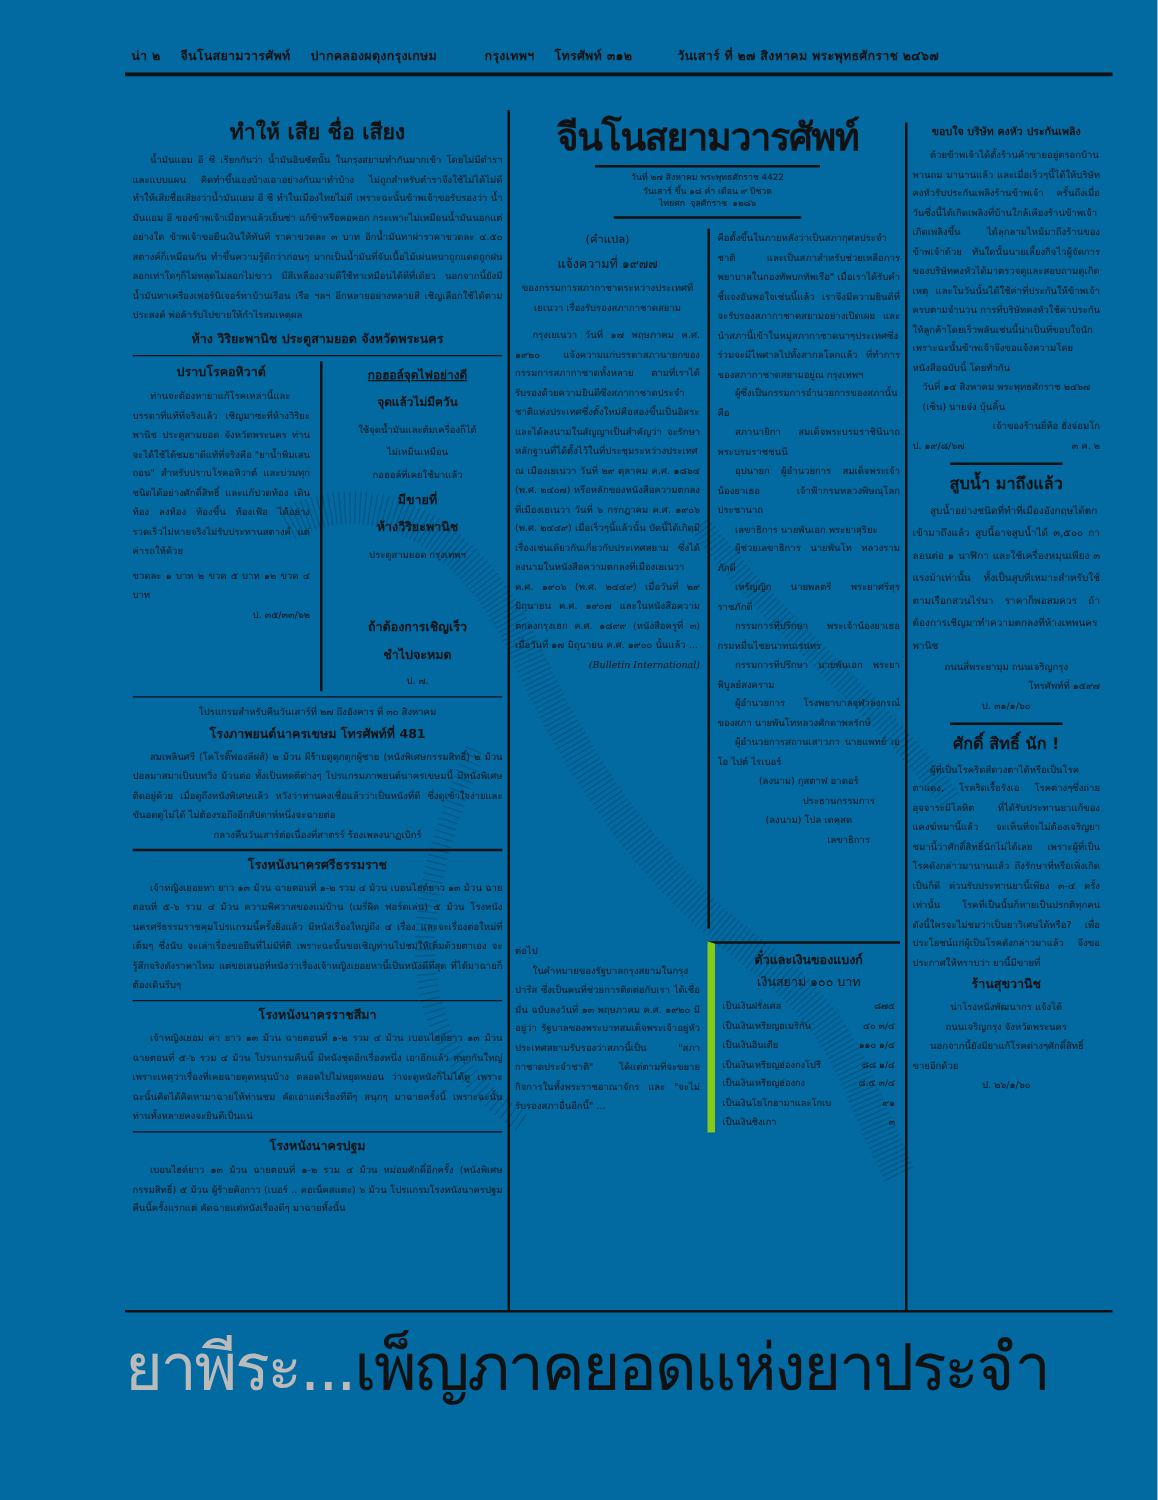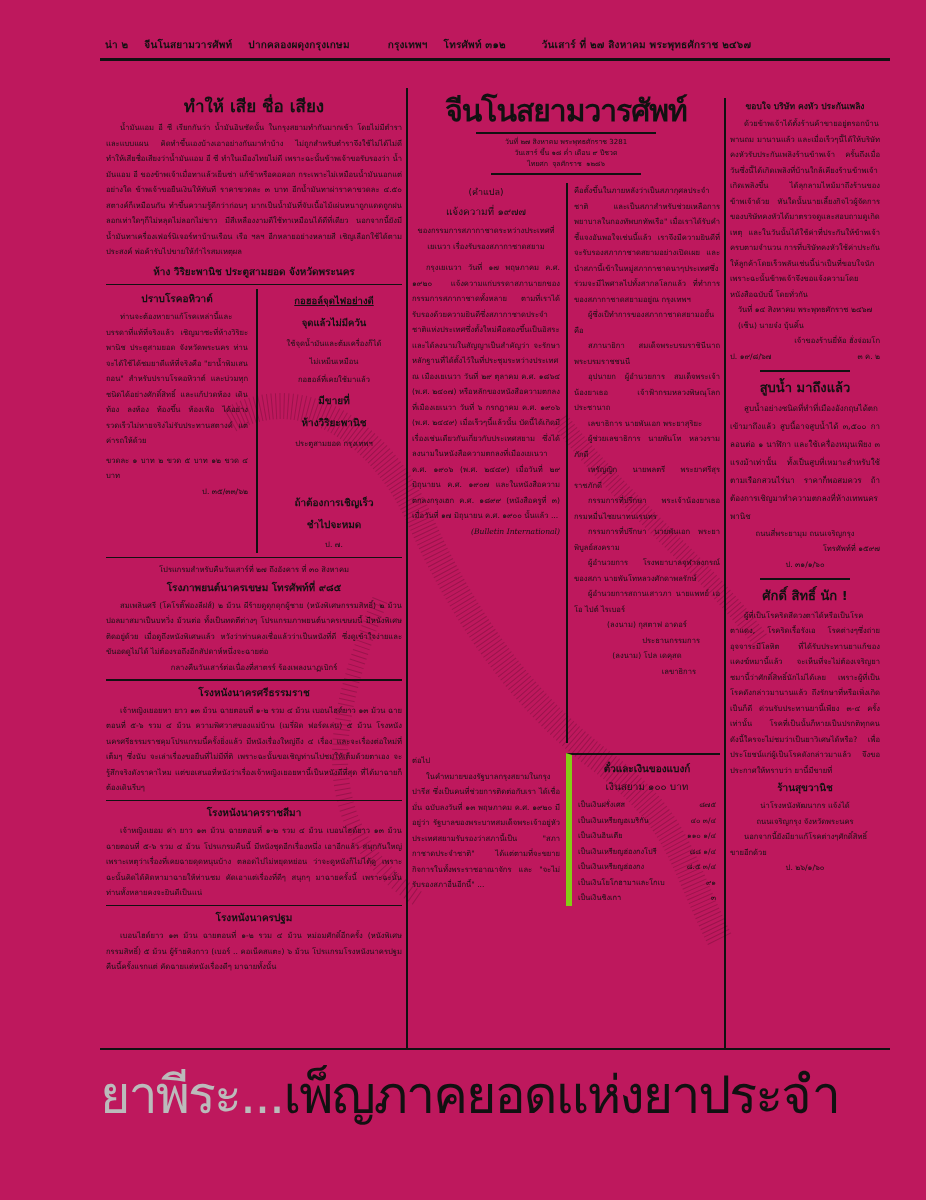--- a/index.html
+++ b/index.html
@@ -1,17 +1,17 @@
 <!DOCTYPE html>
 <html><head>
 <meta charset="utf-8">
 <style>
   html,body{margin:0;padding:0;background:#ffffff;}
   body{width:926px;height:1200px;position:relative;overflow:hidden;font-family:"DejaVu Sans",sans-serif;color:#111;}
-  .page{position:absolute;left:0;top:0;width:926px;height:1200px;background:#be185d;}
+  .page{position:absolute;left:0;top:0;width:926px;height:1200px;background:#0369a1;}
   .masthead{position:absolute;left:105px;top:34px;width:740px;height:20px;display:flex;align-items:center;font-size:10px;font-weight:bold;letter-spacing:0.2px;}
   .masthead span{margin-right:16px;white-space:nowrap;}
   .rule{position:absolute;height:3px;background:#111;}
   .vrule{position:absolute;width:2px;background:#111;}
   .col{position:absolute;font-size:7.6px;line-height:15.5px;text-align:justify;overflow:hidden;}
   .col p{margin:0;text-indent:14px;}
   .hd{font-weight:bold;text-align:center;margin:2px 0;}
   .h-big{font-size:17px;line-height:24px;}
   .h-med{font-size:13px;line-height:20px;}
   .h-sm{font-size:10px;line-height:16px;}
@@ -67,57 +67,57 @@
         <div class="hd" style="font-size:10px;line-height:20px;">ห้างวิริยะพานิช</div>
         <div style="line-height:18px;">ประตูสามยอด กรุงเทพฯ</div>
         <div class="hd" style="font-size:10px;line-height:20px;margin-top:40px;">ถ้าต้องการเชิญเร็ว</div>
         <div class="hd" style="font-size:10px;line-height:20px;">ชำไปจะหมด</div>
         <div>ป. ๗.</div>
       </div>
     </div>
     <div class="hr"></div>
 
     <div class="center">โปรแกรมสำหรับคืนวันเสาร์ที่ ๒๗ ถึงอังคาร ที่ ๓๐ สิงหาคม</div>
-    <div class="hd h-sm">โรงภาพยนต์นาครเขษม โทรศัพท์ที่ ๙๘๕</div>
+    <div class="hd h-sm">โรงภาพยนต์นาครเขษม โทรศัพท์ที่ 481</div>
     <p>สมเพลินศรี (โคโรติ๊ฟองลีฝส์) ๒ ม้วน ผีร้ายดูดุกดุกผู้ชาย (หนังพิเศษกรรมสิทธิ์) ๒ ม้วน ปอลมาสมาเป็นบทวิ่ง ม้วนต่อ ทั้งเป็นทดตีต่างๆ โปรแกรมภาพยนต์นาครเขษมนี้ มีหนังพิเศษติดอยู่ด้วย เมื่อดูถึงหนังพิเศษแล้ว หวังว่าท่านคงเชื่อแล้วว่าเป็นหนังที่ดี ซึ่งดูเข้าใจง่ายและขันอดดูไม่ได้ ไม่ต้องรอถึงอีกสัปดาห์หนึ่งจะฉายต่อ</p>
     <div class="center">กลางคืนวันเสาร์ต่อเนื่องที่สาตรร์ ร้องเพลงนาฏเบิกร์</div>
     <div class="hr"></div>
 
     <div class="hd h-sm">โรงหนังนาครศรีธรรมราช</div>
     <p>เจ้าหญิงเยอยหา ยาว ๑๓ ม้วน ฉายตอนที่ ๑-๒ รวม ๔ ม้วน เบอนไฮด์ยาว ๑๓ ม้วน ฉายตอนที่ ๕-๖ รวม ๔ ม้วน ความพิศวาสของแม่บ้าน (เมรี่ผิด ฟอร์ดเล่น) ๕ ม้วน โรงหนังนครศรีธรรมราชคุมโปรแกรมนี้ครั้งยิ่งแล้ว มีหนังเรื่องใหญ่ถึง ๔ เรื่อง และจะเรื่องต่อใหม่ที่เต็มๆ ซึ่งนับ จะเล่าเรื่องขอยืนที่ไม่มีที่ติ เพราะฉะนั้นขอเชิญท่านไปชมให้เต็มด้วยตาเอง จะรู้สึกจริงดังราคาไหม แต่ขอเสนอที่หนังว่าเรื่องเจ้าหญิงเยอยหานี้เป็นหนังดีที่สุด ที่ได้มาฉายก็ต้องเดินรีบๆ</p>
     <div class="hr"></div>
 
     <div class="hd h-sm">โรงหนังนาครราชสีมา</div>
     <p>เจ้าหญิงเยอม ค่า ยาว ๑๓ ม้วน ฉายตอนที่ ๑-๒ รวม ๔ ม้วน เบอนไฮด์ยาว ๑๓ ม้วน ฉายตอนที่ ๕-๖ รวม ๔ ม้วน โปรแกรมคืนนี้ มีหนังชุดอีกเรื่องหนึ่ง เอาอีกแล้ว สนุกกันใหญ่ เพราะเหตุว่าเรื่องที่เคยฉายดุดหนุนบ้าง ตลอดไปไม่หยุดหย่อน ว่าจะดูหนังก็ไม่ได้ดู เพราะฉะนั้นคิดได้คิดหามาฉายให้ท่านชม คัดเอาแต่เรื่องที่ดีๆ สนุกๆ มาฉายครั้งนี้ เพราะฉะนั้นท่านทั้งหลายคงจะยินดีเป็นแน่</p>
     <div class="hr"></div>
 
     <div class="hd h-sm">โรงหนังนาครปฐม</div>
     <p>เบอนไฮด์ยาว ๑๓ ม้วน ฉายตอนที่ ๑-๒ รวม ๔ ม้วน หม่อมศักดิ์อีกครั้ง (หนังพิเศษกรรมสิทธิ์) ๕ ม้วน ผู้ร้ายคิงกาว (เบอร์ .. คอเน็คสแตะ) ๖ ม้วน โปรแกรมโรงหนังนาครปฐมคืนนี้ครั้งแรกแต่ คัดฉายแต่หนังเรื่องดีๆ มาฉายทั้งนั้น</p>
   </div>
 
   <div class="col" style="left:412px;top:92px;width:308px;height:960px;">
     <div class="mast-title">จีนโนสยามวารศัพท์</div>
     <div class="hr" style="width:180px;margin:2px auto 3px;"></div>
-    <div class="center" style="font-size:7px;line-height:11px;">วันที่ ๒๗ สิงหาคม พระพุทธศักราช 3281</div>
+    <div class="center" style="font-size:7px;line-height:11px;">วันที่ ๒๗ สิงหาคม พระพุทธศักราช 4422</div>
     <div class="center" style="font-size:7px;line-height:11px;">วันเสาร์ ขึ้น ๑๘ ค่ำ เดือน ๙ ปีชวด</div>
     <div class="center" style="font-size:7px;line-height:11px;font-family:Liberation Mono, monospace;">ไทยศก จุลศักราช ๑๒๘๖</div>
     <div class="hr" style="height:2.5px;width:150px;margin:3px auto 8px;"></div>
 
     <div style="display:flex;gap:6px;height:560px;">
       <div style="width:148px;overflow:hidden;">
         <div class="center" style="font-size:9px;line-height:18px;">(คำแปล)</div>
         <div class="hd" style="font-size:10px;line-height:18px;font-weight:normal;">แจ้งความที่ ๑๙๗๗</div>
         <div class="center">ของกรรมการสภากาชาดระหว่างประเทศที่เยเนวา เรื่องรับรองสภากาชาดสยาม</div>
         <p style="margin-top:6px;">กรุงเยเนวา วันที่ ๑๗ พฤษภาคม ค.ศ. ๑๙๒๐ แจ้งความแก่บรรดาสภานายกของกรรมการสภากาชาดทั้งหลาย ตามที่เราได้รับรองด้วยความยินดีซึ่งสภากาชาดประจำชาติแห่งประเทศซึ่งตั้งใหม่คือสองขึ้นเป็นอิสระ และได้ลงนามในสัญญาเป็นสำคัญว่า จะรักษาหลักฐานที่ได้ตั้งไว้ในที่ประชุมระหว่างประเทศ ณ เมืองเยเนวา วันที่ ๒๙ ตุลาคม ค.ศ. ๑๘๖๔ (พ.ศ. ๒๔๐๗) หรือหลักของหนังสือความตกลงที่เมืองเยเนวา วันที่ ๖ กรกฎาคม ค.ศ. ๑๙๐๖ (พ.ศ. ๒๔๔๙) เมื่อเร็วๆนี้แล้วนั้น บัดนี้ได้เกิดมีเรื่องเช่นเดียวกันเกี่ยวกับประเทศสยาม ซึ่งได้ลงนามในหนังสือความตกลงที่เมืองเยเนวา ค.ศ. ๑๙๐๖ (พ.ศ. ๒๔๔๙) เมื่อวันที่ ๒๙ มิถุนายน ค.ศ. ๑๙๐๗ และในหนังสือความตกลงกรุงเฮก ค.ศ. ๑๘๙๙ (หนังสือครูที่ ๓) เมื่อวันที่ ๑๗ มิถุนายน ค.ศ. ๑๙๐๐ นั้นแล้ว ...</p>
         <div class="right" style="font-style:italic;font-family:'DejaVu Serif',serif;">(Bulletin International)</div>
       </div>
       <div style="width:2px;background:#111;"></div>
       <div style="flex:1;overflow:hidden;">
         <p style="text-indent:0;">คือตั้งขึ้นในภายหลังว่าเป็นสภากุศลประจำชาติ และเป็นสภาสำหรับช่วยเหลือการพยาบาลในกองทัพบกทัพเรือ" เมื่อเราได้รับคำชี้แจงอันพอใจเช่นนี้แล้ว เราจึงมีความยินดีที่จะรับรองสภากาชาดสยามอย่างเปิดเผย และนำสภานี้เข้าในหมู่สภากาชาดนาๆประเทศซึ่งร่วมจะมีไพศาลไปทั้งสากลโลกแล้ว ที่ทำการของสภากาชาดสยามอยู่ณ กรุงเทพฯ</p>
-        <p>ผู้ซึ่งเป็ทำการของสภากาชาดสยามอยั้น คือ</p>
+        <p>ผู้ซึ่งเป็นกรรมการอำนวยการของสภานั้น คือ</p>
         <p>สภานายิกา สมเด็จพระบรมราชินีนาถ พระบรมราชชนนี</p>
         <p>อุปนายก ผู้อำนวยการ สมเด็จพระเจ้าน้องยาเธอ เจ้าฟ้ากรมหลวงพิษณุโลกประชานาถ</p>
         <p>เลขาธิการ นายพันเอก พระยาสุริยะ</p>
         <p>ผู้ช่วยเลขาธิการ นายพันโท หลวงรามภักดี</p>
         <p>เหรัญญิก นายพลตรี พระยาศรีสุรราชภักดี</p>
         <p>กรรมการที่ปรึกษา พระเจ้าน้องยาเธอ กรมหมื่นไชยนาทนเรนทร</p>
         <p>กรรมการที่ปรึกษา นายพันเอก พระยาพิบูลย์สงคราม</p>
         <p>ผู้อำนวยการ โรงพยาบาลจุฬาลงกรณ์ของสภา นายพันโทหลวงศักดาพลรักษ์</p>
         <p>ผู้อำนวยการสถานเสาวภา นายแพทย์ เอ โอ ไปต์ ไรเบอร์</p>
         <div class="center">(ลงนาม) กุสตาฟ อาดอร์</div>

